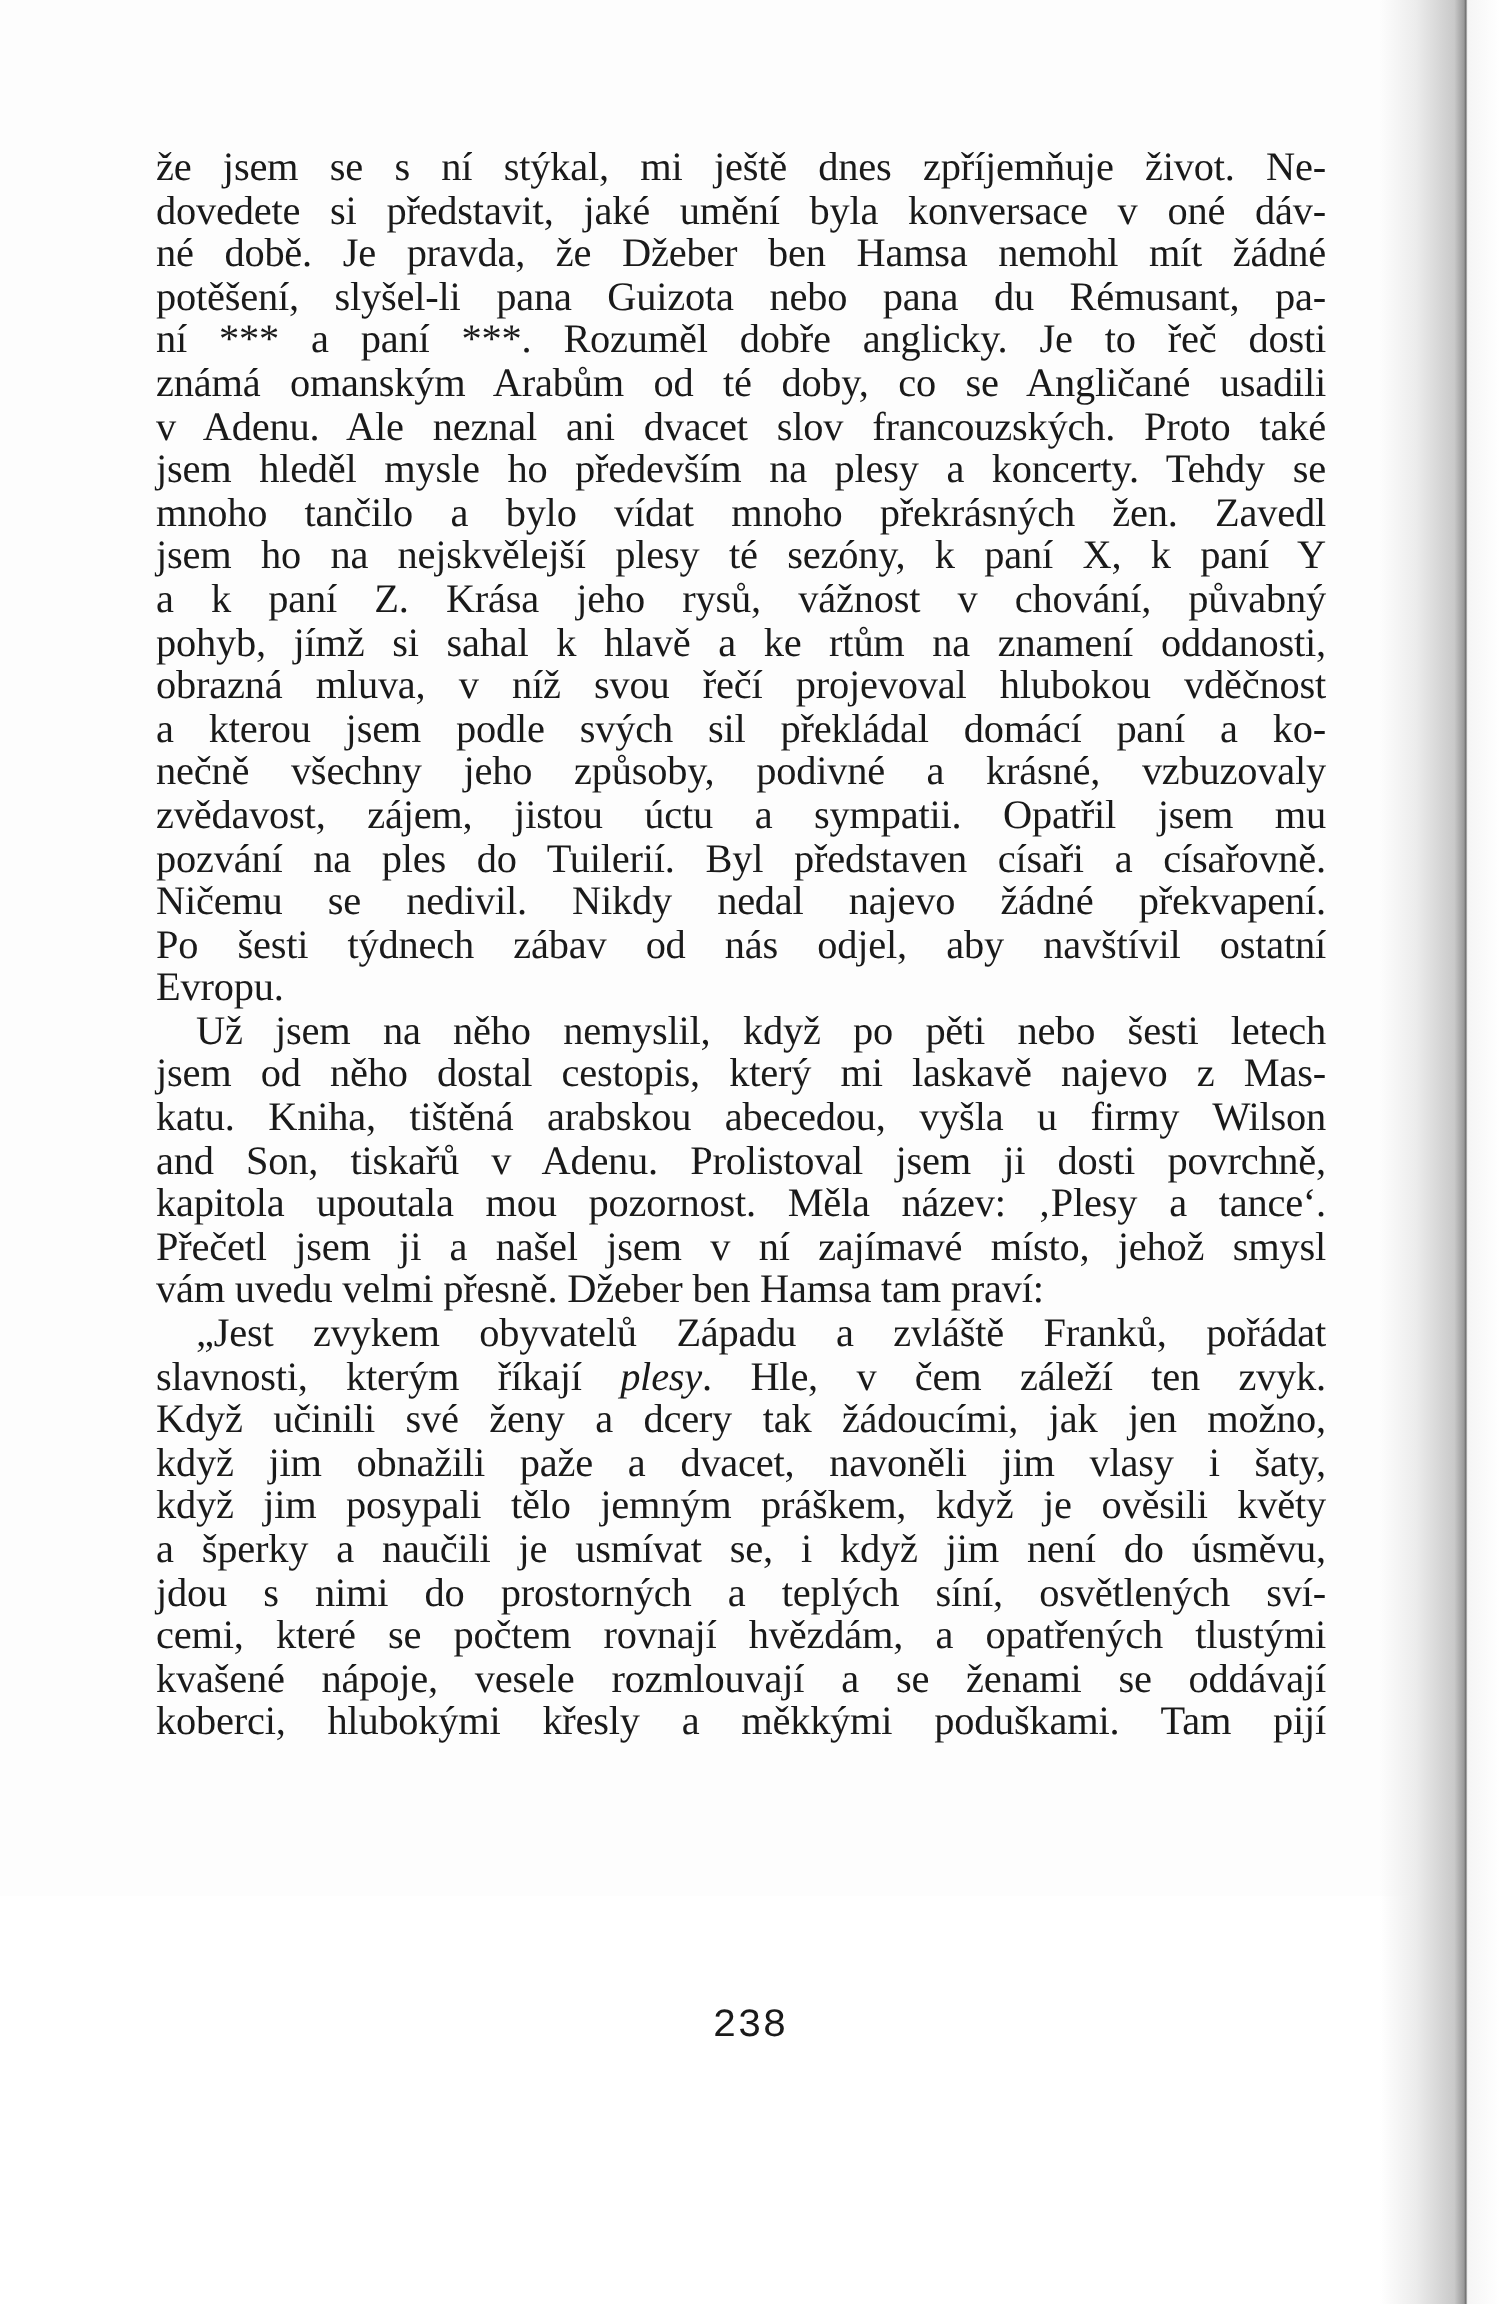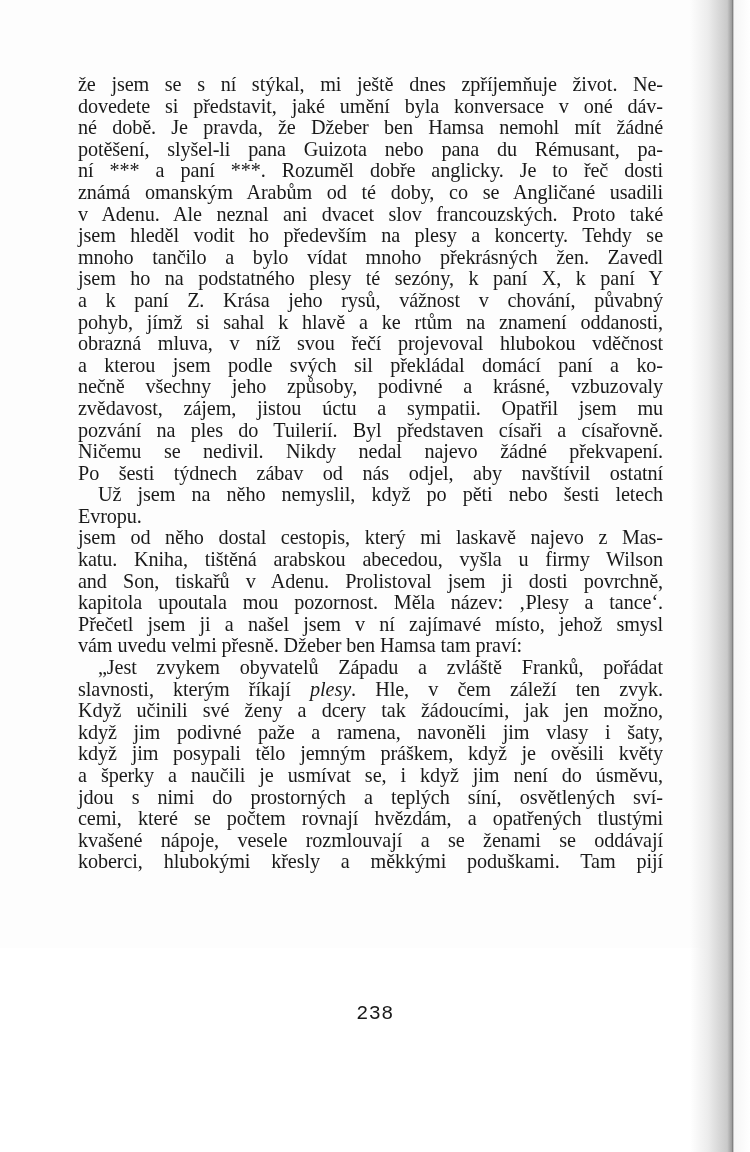--- a/index.html
+++ b/index.html
@@ -40,44 +40,44 @@
   <div class="edge"></div>
 
   <div class="text-block">
     <div class="line">že jsem se s ní stýkal, mi ještě dnes zpříjemňuje život. Ne-</div>
     <div class="line">dovedete si představit, jaké umění byla konversace v oné dáv-</div>
     <div class="line">né době. Je pravda, že Džeber ben Hamsa nemohl mít žádné</div>
     <div class="line">potěšení, slyšel-li pana Guizota nebo pana du Rémusant, pa-</div>
     <div class="line">ní *** a paní ***. Rozuměl dobře anglicky. Je to řeč dosti</div>
     <div class="line">známá omanským Arabům od té doby, co se Angličané usadili</div>
     <div class="line">v Adenu. Ale neznal ani dvacet slov francouzských. Proto také</div>
-    <div class="line">jsem hleděl vodit ho především na plesy a koncerty. Tehdy se</div>
+    <div class="line">jsem hleděl mysle ho především na plesy a koncerty. Tehdy se</div>
     <div class="line">mnoho tančilo a bylo vídat mnoho překrásných žen. Zavedl</div>
-    <div class="line">jsem ho na podstatného plesy té sezóny, k paní X, k paní Y</div>
+    <div class="line">jsem ho na nejskvělejší plesy té sezóny, k paní X, k paní Y</div>
     <div class="line">a k paní Z. Krása jeho rysů, vážnost v chování, půvabný</div>
     <div class="line">pohyb, jímž si sahal k hlavě a ke rtům na znamení oddanosti,</div>
     <div class="line">obrazná mluva, v níž svou řečí projevoval hlubokou vděčnost</div>
     <div class="line">a kterou jsem podle svých sil překládal domácí paní a ko-</div>
     <div class="line">nečně všechny jeho způsoby, podivné a krásné, vzbuzovaly</div>
     <div class="line">zvědavost, zájem, jistou úctu a sympatii. Opatřil jsem mu</div>
     <div class="line">pozvání na ples do Tuilerií. Byl představen císaři a císařovně.</div>
     <div class="line">Ničemu se nedivil. Nikdy nedal najevo žádné překvapení.</div>
     <div class="line">Po šesti týdnech zábav od nás odjel, aby navštívil ostatní</div>
+    <div class="line last">Evropu.</div>
     <div class="line indent">Už jsem na něho nemyslil, když po pěti nebo šesti letech</div>
-    <div class="line last">Evropu.</div>
     <div class="line">jsem od něho dostal cestopis, který mi laskavě najevo z Mas-</div>
     <div class="line">katu. Kniha, tištěná arabskou abecedou, vyšla u firmy Wilson</div>
     <div class="line">and Son, tiskařů v Adenu. Prolistoval jsem ji dosti povrchně,</div>
     <div class="line">kapitola upoutala mou pozornost. Měla název: ‚Plesy a tance‘.</div>
     <div class="line">Přečetl jsem ji a našel jsem v ní zajímavé místo, jehož smysl</div>
     <div class="line last">vám uvedu velmi přesně. Džeber ben Hamsa tam praví:</div>
     <div class="line indent">„Jest zvykem obyvatelů Západu a zvláště Franků, pořádat</div>
     <div class="line"><span>slavnosti, kterým říkají </span><i>plesy</i><span>. Hle, v čem záleží ten zvyk.</span></div>
     <div class="line">Když učinili své ženy a dcery tak žádoucími, jak jen možno,</div>
-    <div class="line">když jim podivné paže a ramena, navoněli jim vlasy i šaty,</div>
+    <div class="line">když jim obnažili paže a dvacet, navoněli jim vlasy i šaty,</div>
     <div class="line">když jim posypali tělo jemným práškem, když je ověsili květy</div>
     <div class="line">a šperky a naučili je usmívat se, i když jim není do úsměvu,</div>
     <div class="line">jdou s nimi do prostorných a teplých síní, osvětlených sví-</div>
     <div class="line">cemi, které se počtem rovnají hvězdám, a opatřených tlustými</div>
     <div class="line">kvašené nápoje, vesele rozmlouvají a se ženami se oddávají</div>
     <div class="line">koberci, hlubokými křesly a měkkými poduškami. Tam pijí</div>
   </div>
 
   <div class="page-number">238</div>
 </div>

